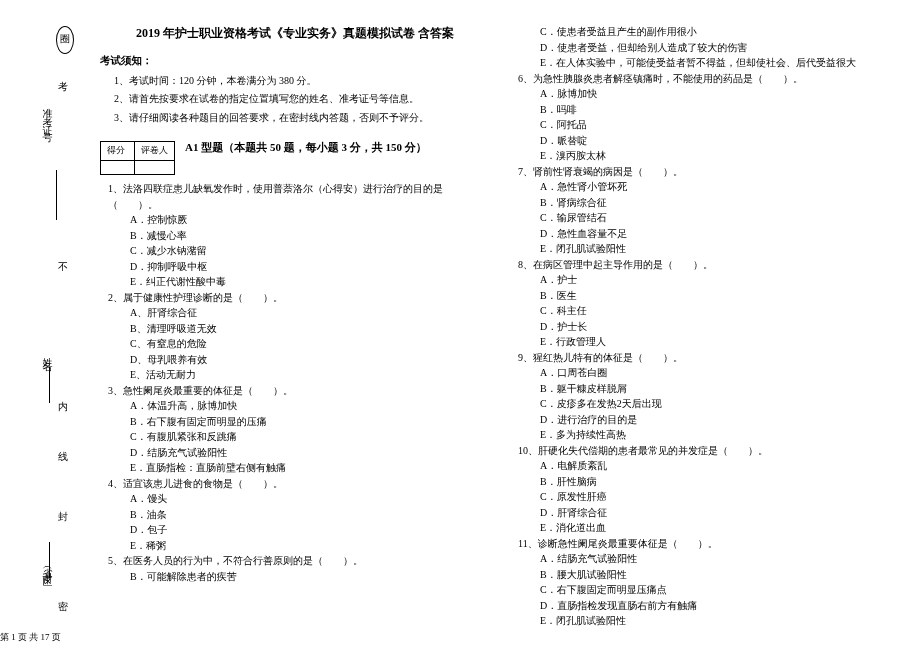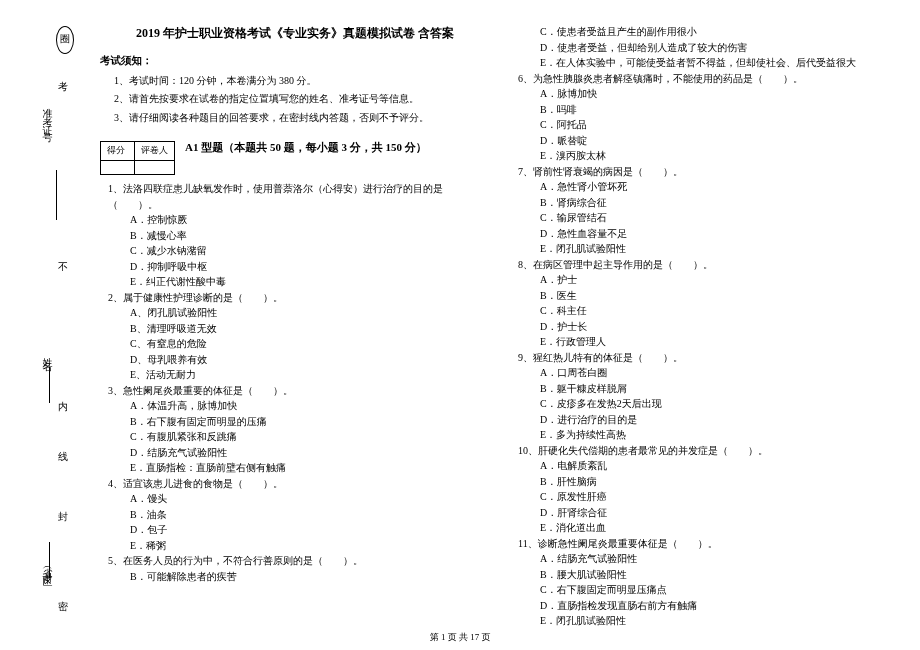--- a/index.html
+++ b/index.html
@@ -93,21 +93,21 @@
       margin: 4px 0;
       text-align: center;
     }
     .q { margin-left: 8px; }
     .opt { margin-left: 30px; }
     .footer {
       position: absolute;
       bottom: 6px;
       left: 0;
       width: 100%;
-      text-align: center;
+      text-align: left;
       font-size: 9px;
     }
     .ellipse {
       position: absolute;
       border: 1px solid #000;
       border-radius: 50%;
       width: 18px;
       height: 28px;
       left: 56px;
       top: 26px;
@@ -168,21 +168,21 @@
       </div>
 
       <div id="left-questions">
           <div class="q">1、法洛四联症患儿缺氧发作时，使用普萘洛尔（心得安）进行治疗的目的是（　　）。</div>
           <div class="opt">A．控制惊厥</div>
           <div class="opt">B．减慢心率</div>
           <div class="opt">C．减少水钠潴留</div>
           <div class="opt">D．抑制呼吸中枢</div>
           <div class="opt">E．纠正代谢性酸中毒</div>
           <div class="q">2、属于健康性护理诊断的是（　　）。</div>
-          <div class="opt">A、闭孔肌试验阳性</div>
+          <div class="opt">A、肝肾综合征</div>
           <div class="opt">B、清理呼吸道无效</div>
           <div class="opt">C、有窒息的危险</div>
           <div class="opt">D、母乳喂养有效</div>
           <div class="opt">E、活动无耐力</div>
           <div class="q">3、急性阑尾炎最重要的体征是（　　）。</div>
           <div class="opt">A．体温升高，脉博加快</div>
           <div class="opt">B．右下腹有固定而明显的压痛</div>
           <div class="opt">C．有腹肌紧张和反跳痛</div>
           <div class="opt">D．结肠充气试验阳性</div>
           <div class="opt">E．直肠指检：直肠前壁右侧有触痛</div>

